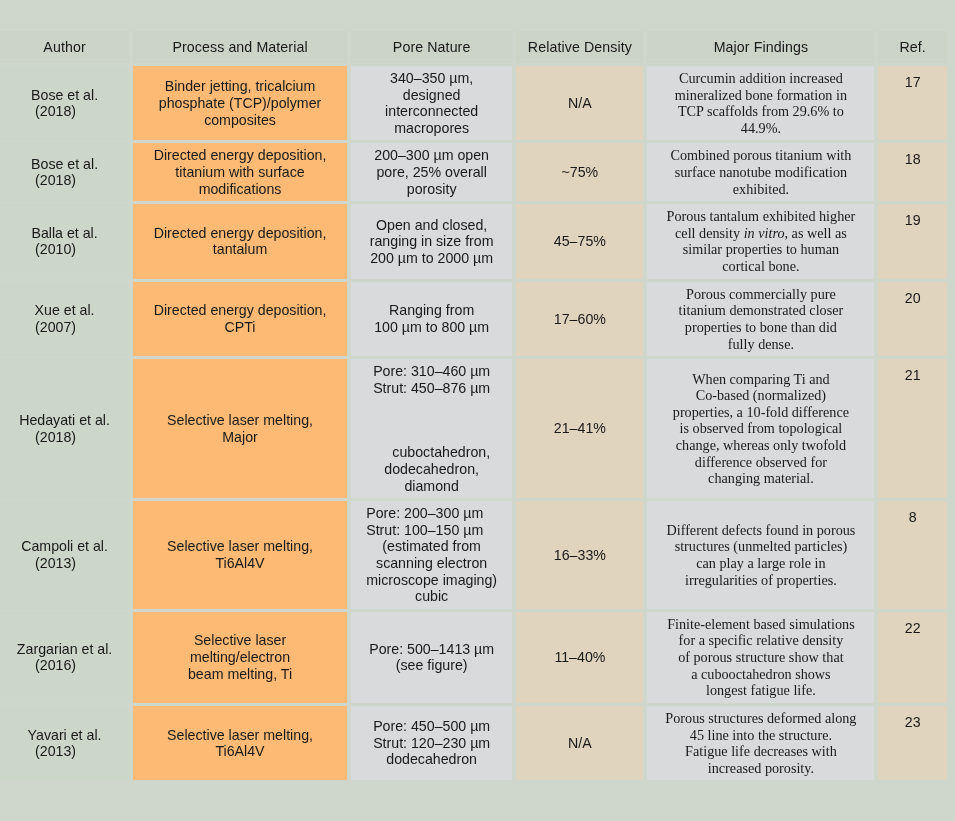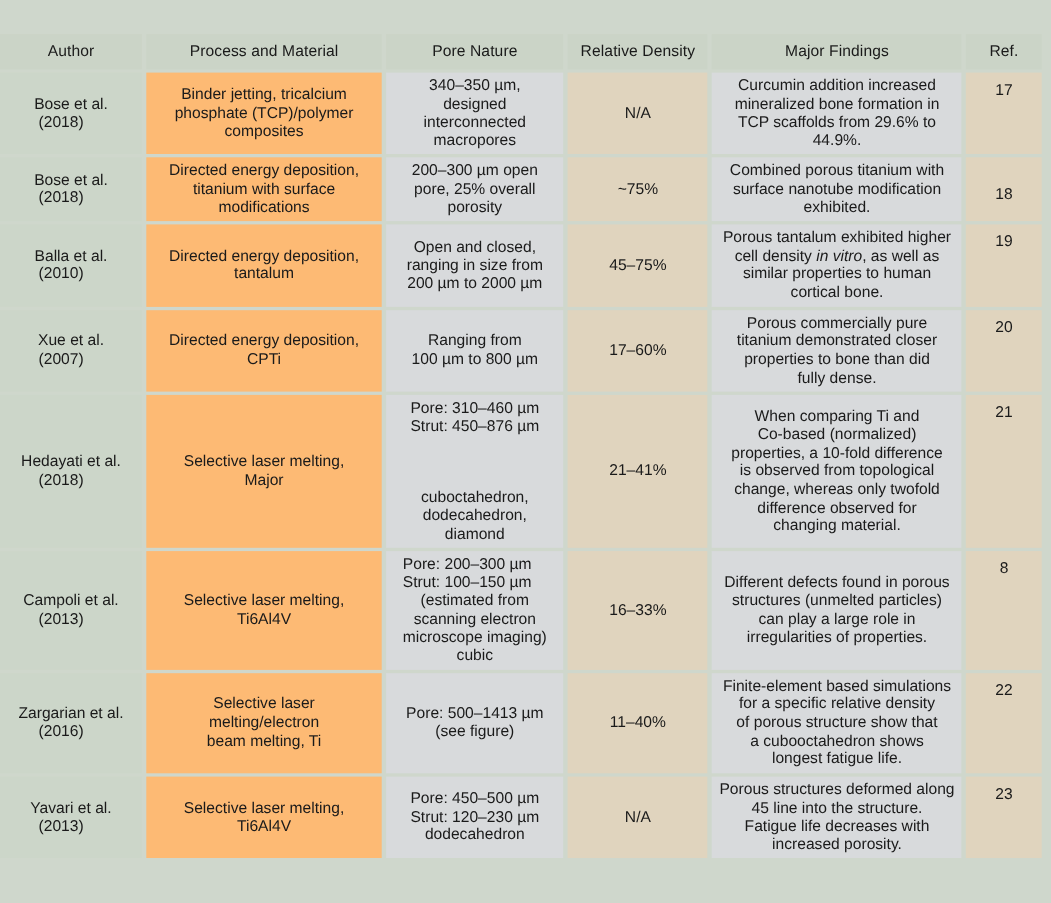--- a/index.html
+++ b/index.html
@@ -52,21 +52,21 @@
     background: #ccd6c9;
     text-align: left;
     padding-left: 9px;
     vertical-align: top;
     padding-top: 10px;
   }
   td.c-author .yr { display: block; text-align: center; padding-right: 18px; }
   td.c-process { background: #fdba74; }
   td.c-pore    { background: #d8dadc; }
   td.c-density { background: #e0d4be; }
-  td.c-findings{ background: #d8dadc; }
+  td.c-findings{ background: #d8dadc; font-family: Liberation Serif, serif; }
   td.c-ref     { background: #e0d4be; }
 
   
   col.w-author   { width: 128px; }
   col.w-process  { width: 212px; }
   col.w-pore     { width: 160px; }
   col.w-density  { width: 126px; }
   col.w-findings { width: 225px; }
   col.w-ref      { width: 68px; }
 
@@ -106,42 +106,42 @@
           <td class="c-density">N/A</td>
           <td class="c-findings"><span class="lines"><span class="ln">Curcumin addition increased</span><span class="ln">mineralized bone formation in</span><span class="ln">TCP scaffolds from 29.6% to</span><span class="ln">44.9%.</span></span></td>
           <td class="c-ref" style="vertical-align: top; padding-top: 8px;">17</td>
         </tr>
         <tr>
           <td class="c-author"><span>Bose et al.</span><span class="yr">(2018)</span></td>
           <td class="c-process"><span class="lines"><span class="ln">Directed energy deposition,</span><span class="ln">titanium with surface</span><span class="ln">modifications</span></span></td>
           <td class="c-pore"><span class="lines"><span class="ln">200–300 µm open</span><span class="ln">pore, 25% overall</span><span class="ln">porosity</span></span></td>
           <td class="c-density">~75%</td>
           <td class="c-findings"><span class="lines"><span class="ln">Combined porous titanium with</span><span class="ln">surface nanotube modification</span><span class="ln">exhibited.</span></span></td>
-          <td class="c-ref" style="vertical-align: top; padding-top: 26px;">18</td>
+          <td class="c-ref" style="vertical-align: top; padding-top: 8px;">18</td>
         </tr>
         <tr>
           <td class="c-author"><span>Balla et al.</span><span class="yr">(2010)</span></td>
           <td class="c-process"><span class="lines"><span class="ln">Directed energy deposition,</span><span class="ln">tantalum</span></span></td>
           <td class="c-pore"><span class="lines"><span class="ln">Open and closed,</span><span class="ln">ranging in size from</span><span class="ln">200 µm to 2000 µm</span></span></td>
           <td class="c-density">45–75%</td>
           <td class="c-findings"><span class="lines"><span class="ln">Porous tantalum exhibited higher</span><span class="ln">cell density <em>in vitro</em>, as well as</span><span class="ln">similar properties to human</span><span class="ln">cortical bone.</span></span></td>
           <td class="c-ref" style="vertical-align: top; padding-top: 8px;">19</td>
         </tr>
         <tr>
           <td class="c-author"><span>Xue et al.</span><span class="yr">(2007)</span></td>
           <td class="c-process"><span class="lines"><span class="ln">Directed energy deposition,</span><span class="ln">CPTi</span></span></td>
           <td class="c-pore"><span class="lines"><span class="ln">Ranging from</span><span class="ln">100 µm to 800 µm</span></span></td>
           <td class="c-density">17–60%</td>
           <td class="c-findings"><span class="lines"><span class="ln">Porous commercially pure</span><span class="ln">titanium demonstrated closer</span><span class="ln">properties to bone than did</span><span class="ln">fully dense.</span></span></td>
           <td class="c-ref" style="vertical-align: top; padding-top: 8px;">20</td>
         </tr>
         <tr>
           <td class="c-author"><span>Hedayati et al.</span><span class="yr">(2018)</span></td>
           <td class="c-process"><span class="lines"><span class="ln">Selective laser melting,</span><span class="ln">Major</span></span></td>
-          <td class="c-pore"><span class="lines lft"><span class="ln">Pore: 310–460 µm</span><span class="ln">Strut: 450–876 µm</span><span class="ln" style="text-align: center; margin-top: 48px;">cuboctahedron,</span><span class="ln" style="text-align: center;">dodecahedron,</span><span class="ln" style="text-align: center;">diamond</span></span></td>
+          <td class="c-pore"><span class="lines lft"><span class="ln">Pore: 310–460 µm</span><span class="ln">Strut: 450–876 µm</span><span class="ln" style="text-align: right; margin-top: 48px;">cuboctahedron,</span><span class="ln" style="text-align: center;">dodecahedron,</span><span class="ln" style="text-align: center;">diamond</span></span></td>
           <td class="c-density">21–41%</td>
           <td class="c-findings"><span class="lines"><span class="ln">When comparing Ti and</span><span class="ln">Co-based (normalized)</span><span class="ln">properties, a 10-fold difference</span><span class="ln">is observed from topological</span><span class="ln">change, whereas only twofold</span><span class="ln">difference observed for</span><span class="ln">changing material.</span></span></td>
           <td class="c-ref" style="vertical-align: top; padding-top: 8px;">21</td>
         </tr>
         <tr>
           <td class="c-author"><span>Campoli et al.</span><span class="yr">(2013)</span></td>
           <td class="c-process"><span class="lines"><span class="ln">Selective laser melting,</span><span class="ln">Ti6Al4V</span></span></td>
           <td class="c-pore"><span class="lines lft"><span class="ln">Pore: 200–300 µm</span><span class="ln">Strut: 100–150 µm</span><span class="ln" style="text-align: center;">(estimated from</span><span class="ln" style="text-align: center;">scanning electron</span><span class="ln" style="text-align: center;">microscope imaging)</span><span class="ln" style="text-align: center;">cubic</span></span></td>
           <td class="c-density">16–33%</td>
           <td class="c-findings"><span class="lines"><span class="ln">Different defects found in porous</span><span class="ln">structures (unmelted particles)</span><span class="ln">can play a large role in</span><span class="ln">irregularities of properties.</span></span></td>

